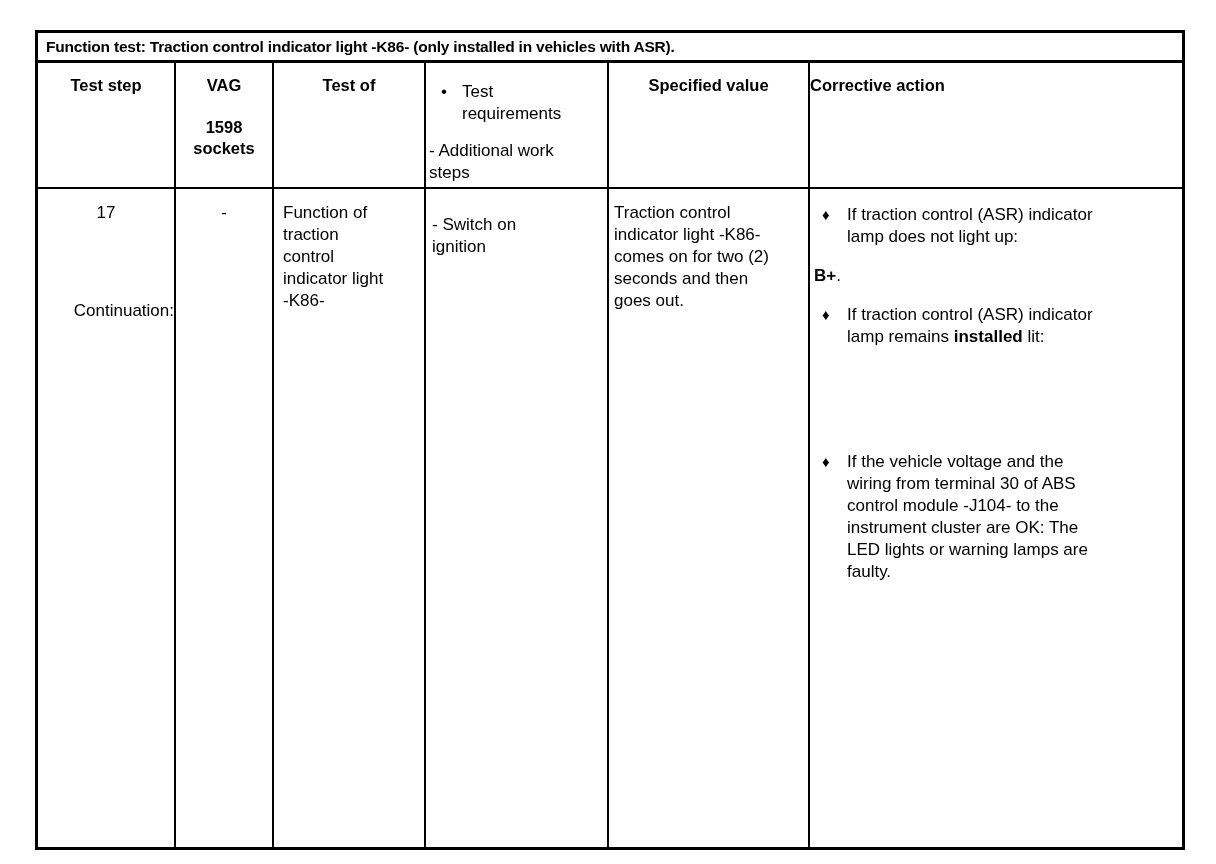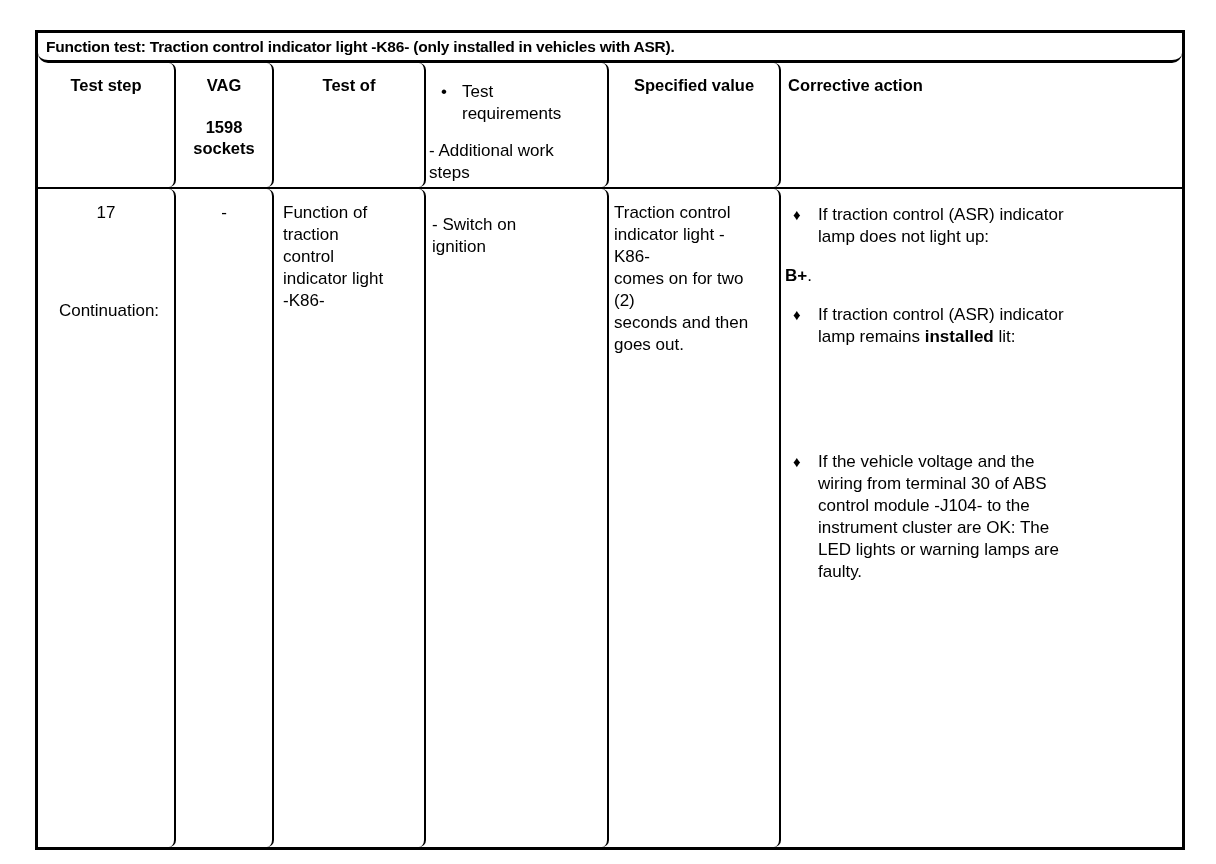--- a/index.html
+++ b/index.html
@@ -30,63 +30,61 @@
   .title-row {
     flex: none;
     height: 30px;
     border-bottom: 3px solid #000;
     padding: 5px 8px 0 8px;
     font-size: 15.5px;
     font-weight: bold;
     letter-spacing: -0.2px;
     white-space: nowrap;
     overflow: hidden;
-    border-radius: 10px;
   }
   .header-row {
     flex: none;
     height: 126px;
     display: flex;
     border-bottom: 2px solid #000;
   }
   .data-row {
     flex: 1;
     display: flex;
     overflow: hidden;
   }
   .cell {
     border-right: 2px solid #000;
     overflow: hidden;
-    border-radius: 7px;
   }
   .cell:last-child { border-right: none; }
   .c1 { width: 138px; flex: none; }
   .c2 { width: 98px;  flex: none; }
   .c3 { width: 152px; flex: none; }
   .c4 { width: 183px; flex: none; }
-  .c5 { width: 172px; flex: none; }
+  .c5 { width: 201px; flex: none; }
   .c6 { flex: 1; }
   .hdr {
     font-weight: bold;
     font-size: 16.5px;
     line-height: 21px;
     padding-top: 12px;
   }
   .center { text-align: center; }
   .pre { white-space: pre-line; }
   .body-text { font-size: 17px; line-height: 22px; }
-  .hdr-corrective { padding-left: 7px; }
+  .hdr-corrective { }
   
   .hdr-req { font-size: 17px; line-height: 22px; font-weight: normal; padding: 18px 4px 0 3px; }
   .hdr-bullet-line { display: flex; }
   .hdr-bullet-dot { flex: none; width: 33px; padding-left: 12px; }
   .hdr-additional { margin-top: 15px; }
   
   .td-step { padding-top: 13px; }
-  .td-continuation { text-align: center; padding-left: 6px; margin-top: 76px; }
+  .td-continuation { text-align: right; padding-left: 6px; margin-top: 76px; }
   .td-vag { padding-top: 13px; }
   .td-testof { padding: 13px 20px 0 9px; }
   .td-req { padding: 25px 4px 0 6px; }
   .td-spec { padding: 13px 20px 0 5px; }
   .td-corrective { padding: 15px 6px 0 4px; }
   .ca-item { margin-bottom: 17px; }
   .ca-item.bullet { display: flex; padding-left: 8px; }
   .ca-diamond { flex: none; width: 25px; font-size: 15px; }
   .ca-text { white-space: pre-line; }
   .ca-spacer { height: 86px; }

